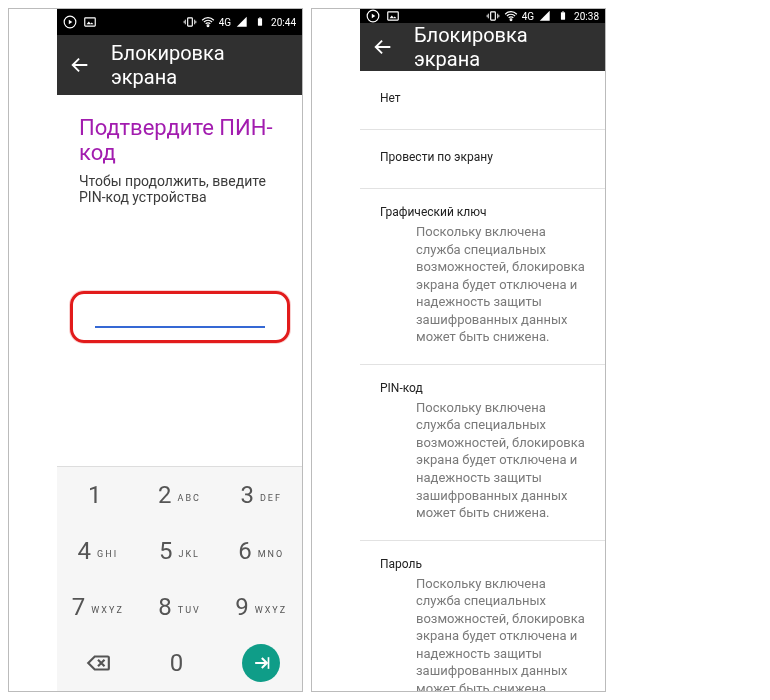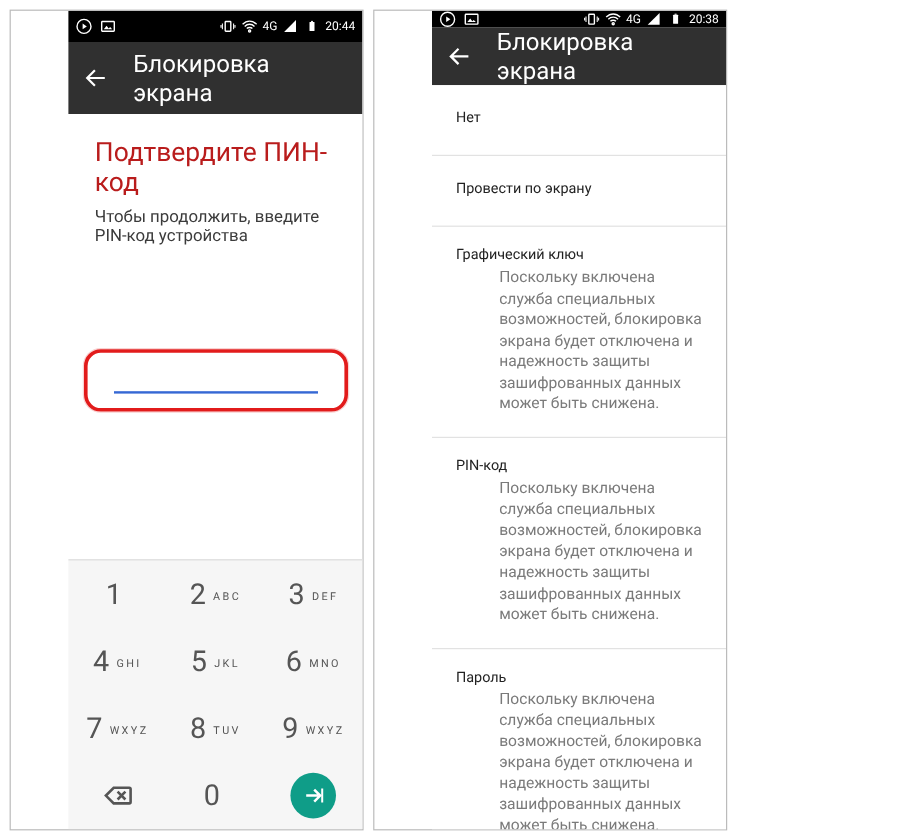--- a/index.html
+++ b/index.html
@@ -48,21 +48,21 @@
   .appbar .title { font-size: 20px; font-weight: 400; }
   .back-arrow { width: 22px; height: 22px; }
   
   .pin-content {
     flex: 1;
     background: #fff;
     display: flex;
     flex-direction: column;
   }
   .pin-header { padding: 20px 22px 10px; }
-  .pin-title { color: #b91c1c; font-size: 22px; margin-bottom: 8px; }
+  .pin-title { color: #a21caf; font-size: 22px; margin-bottom: 8px; }
   .pin-subtitle { color: #3b3b3b; font-size: 14px; }
   .pin-input-wrap {
     display: flex; justify-content: center;
     margin-top: 76px;
     position: relative;
   }
   .pin-highlight {
     border: 3px solid #e21b1b;
     border-radius: 14px;
     width: 220px;

